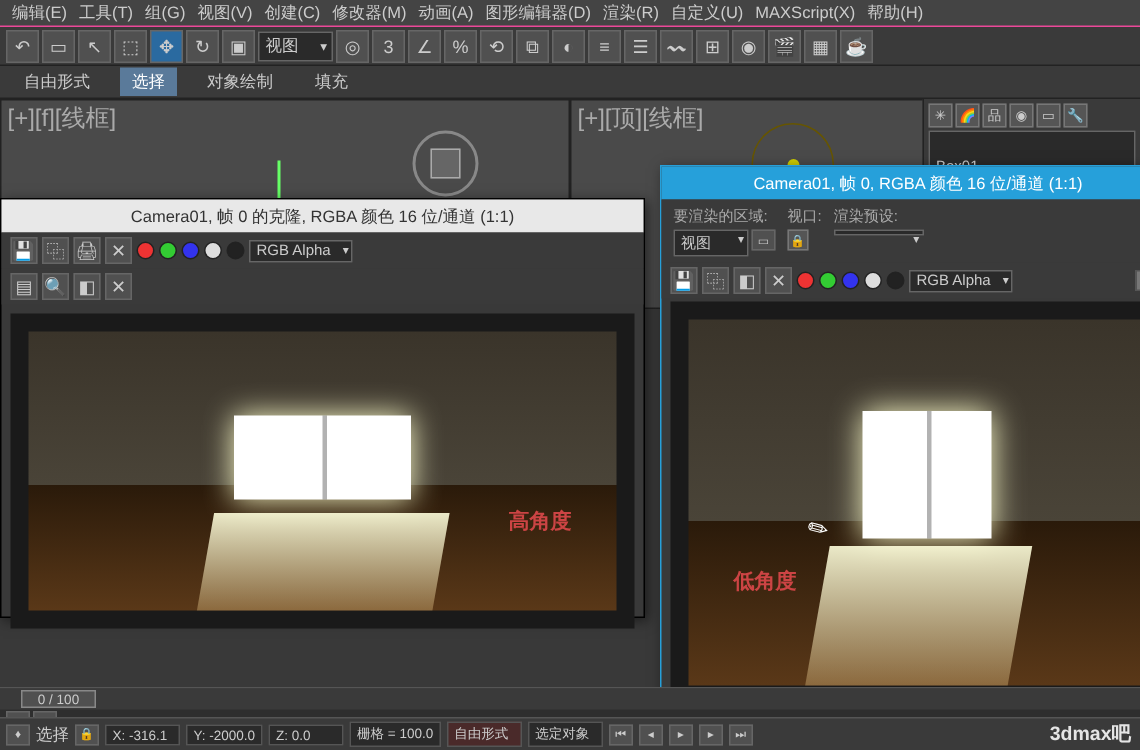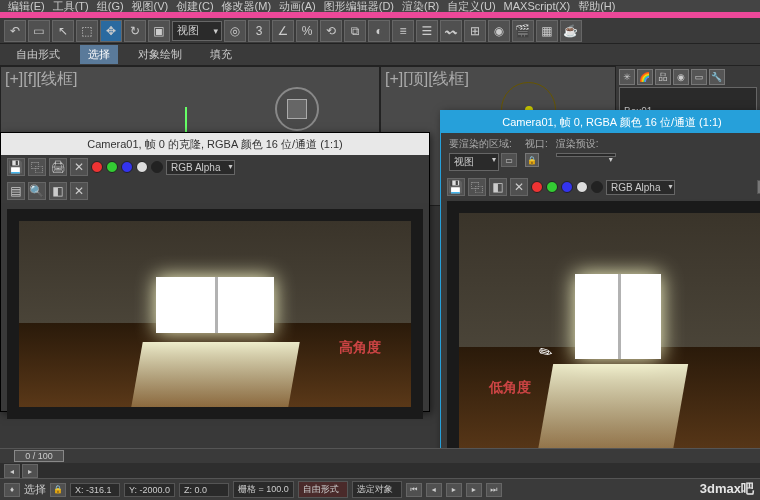--- a/index.html
+++ b/index.html
@@ -1,17 +1,17 @@
 <!DOCTYPE html>
 <html><head>
 <meta charset="utf-8">
 <style>
 *{box-sizing:border-box;margin:0;padding:0;font-family:"Microsoft YaHei",Arial,sans-serif;font-size:11px;color:#ccc}
 body{background:#393939;width:760px;height:500px;overflow:hidden;position:relative}
-.menubar{background:#444;height:18px;display:flex;align-items:center;padding:0 4px;border-bottom:6px solid #ec4899}
+.menubar{background:#444;height:18px;display:flex;align-items:center;padding:0 4px;border-bottom:1px solid #ec4899}
 .menubar span{padding:0 4px;cursor:pointer}
 .toolbar{background:#3a3a3a;height:26px;display:flex;align-items:center;padding:0 4px;gap:2px;border-bottom:1px solid #222}
 .tbtn{width:22px;height:22px;background:#505050;border:1px solid #666;display:flex;align-items:center;justify-content:center;font-size:12px;cursor:pointer}
 .tbtn.active{background:#2a6aa0}
 .tdrop{height:20px;background:#2a2a2a;border:1px solid #666;padding:0 16px 0 4px;display:flex;align-items:center;position:relative;min-width:50px}
 .tdrop::after{content:"▾";position:absolute;right:3px;font-size:9px}
 .subbar{background:#3a3a3a;height:22px;display:flex;align-items:center;padding:0 8px;gap:12px;border-bottom:1px solid #222}
 .subbar span{padding:2px 8px}
 .subbar .sel{background:#5a7a9a;color:#fff}
 .viewports{display:flex;height:140px}
@@ -44,21 +44,21 @@
 .window-light::before{content:"";position:absolute;left:50%;top:0;bottom:0;width:3px;background:rgba(0,0,0,.3)}
 .floor-light{position:absolute;bottom:0;left:30%;width:40%;height:35%;background:linear-gradient(180deg,rgba(255,255,220,.9),rgba(255,220,150,.3));transform:skewX(-10deg)}
 .anno{position:absolute;color:#c44;font-size:14px;font-weight:bold}
 .rw2 .render-opts{background:#3a3a3a;padding:4px 8px;display:flex;gap:8px;font-size:10px}
 .render-opts .col{display:flex;flex-direction:column;gap:2px}
 .render-opts .lbl{color:#aaa;font-size:10px}
 .sidepanel{position:absolute;top:66px;right:0;width:145px;height:50px;background:#3a3a3a;border-left:1px solid #222;padding:3px}
 .sidepanel .row{display:flex;gap:2px;margin-bottom:2px}
 .sp-icon{width:16px;height:16px;background:#555;border:1px solid #777;font-size:9px;display:flex;align-items:center;justify-content:center}
 .objname{background:#2a2a2a;border:1px solid #666;padding:18px 4px;font-size:10px;margin-top:0}
-.timeline{position:absolute;bottom:22px;left:0;right:0;height:30px;background:#2e2e2e;border-top:1px solid #555}
+.timeline{position:absolute;bottom:12px;left:0;right:0;height:30px;background:#2e2e2e;border-top:1px solid #555}
 .timeline .slider{height:14px;background:#3a3a3a;position:relative}
 .timeline .slider .thumb{position:absolute;left:14px;top:1px;width:50px;height:12px;background:#505050;border:1px solid #888;font-size:9px;text-align:center;color:#ccc}
 .timeline .controls{display:flex;align-items:center;padding:0 4px;gap:2px;height:16px}
 .statusbar{position:absolute;bottom:0;left:0;right:0;height:22px;background:#3a3a3a;border-top:1px solid #555;display:flex;align-items:center;padding:0 4px;gap:4px;font-size:10px}
 .statusbar .field{background:#2a2a2a;border:1px solid #555;padding:1px 4px;min-width:50px;font-size:9px}
 .watermark{position:absolute;bottom:2px;right:6px;color:#e5e5e5;font-size:13px;font-weight:bold;z-index:99}
 .sbtn{width:16px;height:14px;background:#505050;border:1px solid #666;font-size:8px;display:flex;align-items:center;justify-content:center}
 .cursor-icon{position:absolute;top:130px;left:80px;color:#fff;font-size:16px;transform:rotate(-30deg)}
 .lock-icon{width:14px;height:14px;background:#555;border:1px solid #777;font-size:8px;display:flex;align-items:center;justify-content:center}
 .sw{width:20px;height:14px;background:#777;border:1px solid #555}

